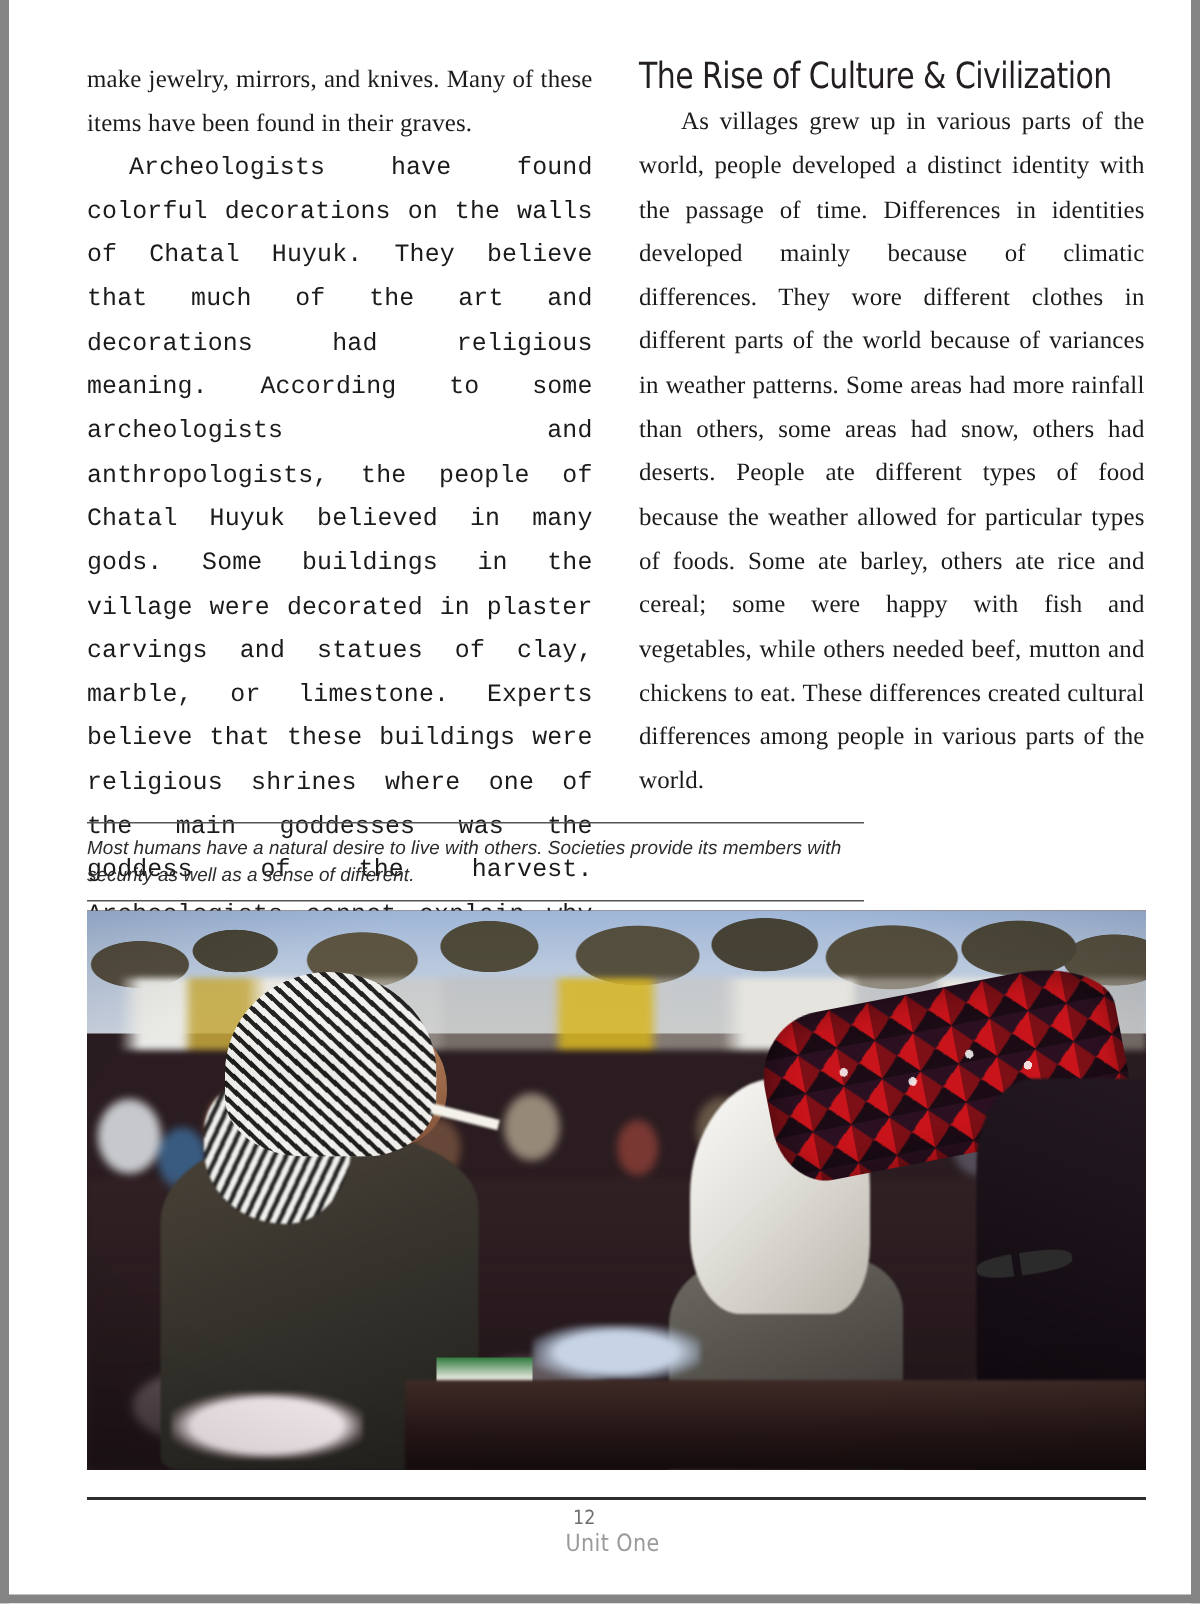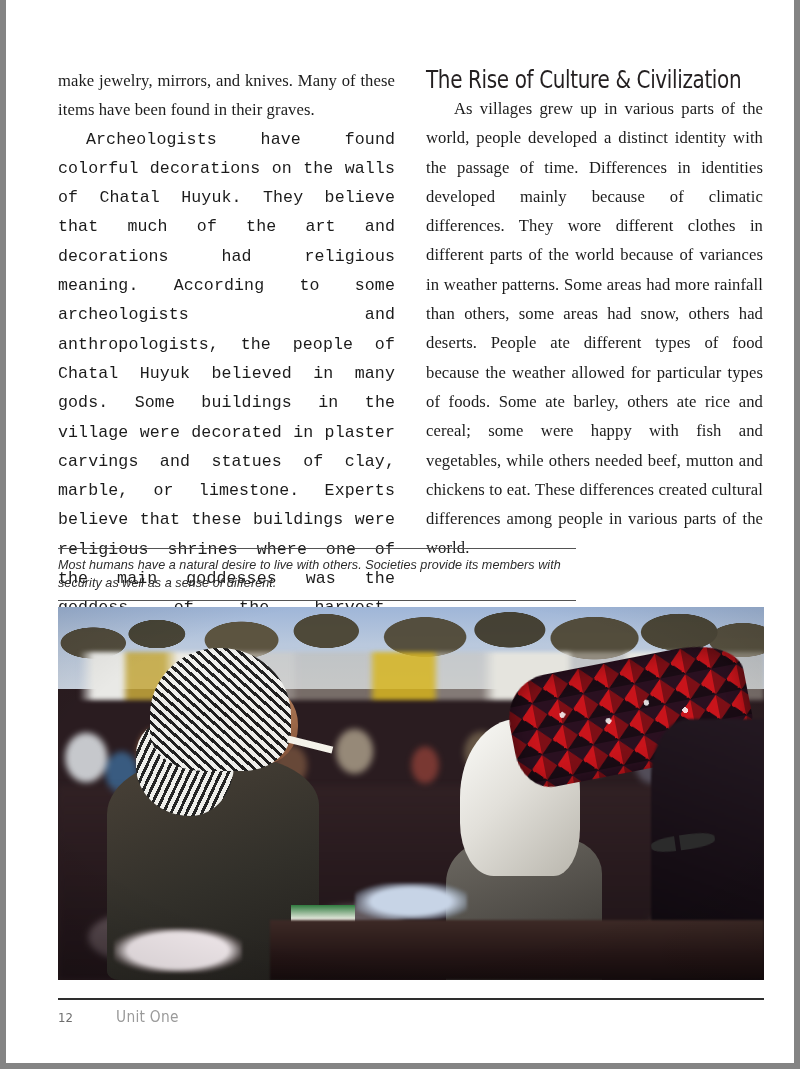--- a/index.html
+++ b/index.html
@@ -29,21 +29,20 @@
     left: 52px;
     top: 38px;
     width: 706px;
     height: 470px;
     display: flex;
     gap: 31px;
   }
   .col {
     width: 337px;
     flex: 0 0 337px;
-    margin-top: 28px;
   }
   .col p {
     margin: 0;
     text-align: justify;
     text-justify: inter-word;
     font-size: 16.6px;
     line-height: 29.3px;
     letter-spacing: 0.1px;
     color: #1b1b1b;
   }
@@ -295,20 +294,21 @@
     background: #2e2e2e;
   }
   .footer {
     position: absolute;
     left: 52px;
     top: 1005px;
     width: 706px;
     height: 24px;
     display: flex;
     align-items: center;
+    flex-direction: column;
   }
   .folio {
     font-family: "DejaVu Sans", "Liberation Sans", sans-serif;
     font-size: 13px;
     color: #6d6d6d;
     width: 58px;
     transform: scaleX(.9);
     transform-origin: left center;
   }
   .unit-label {

